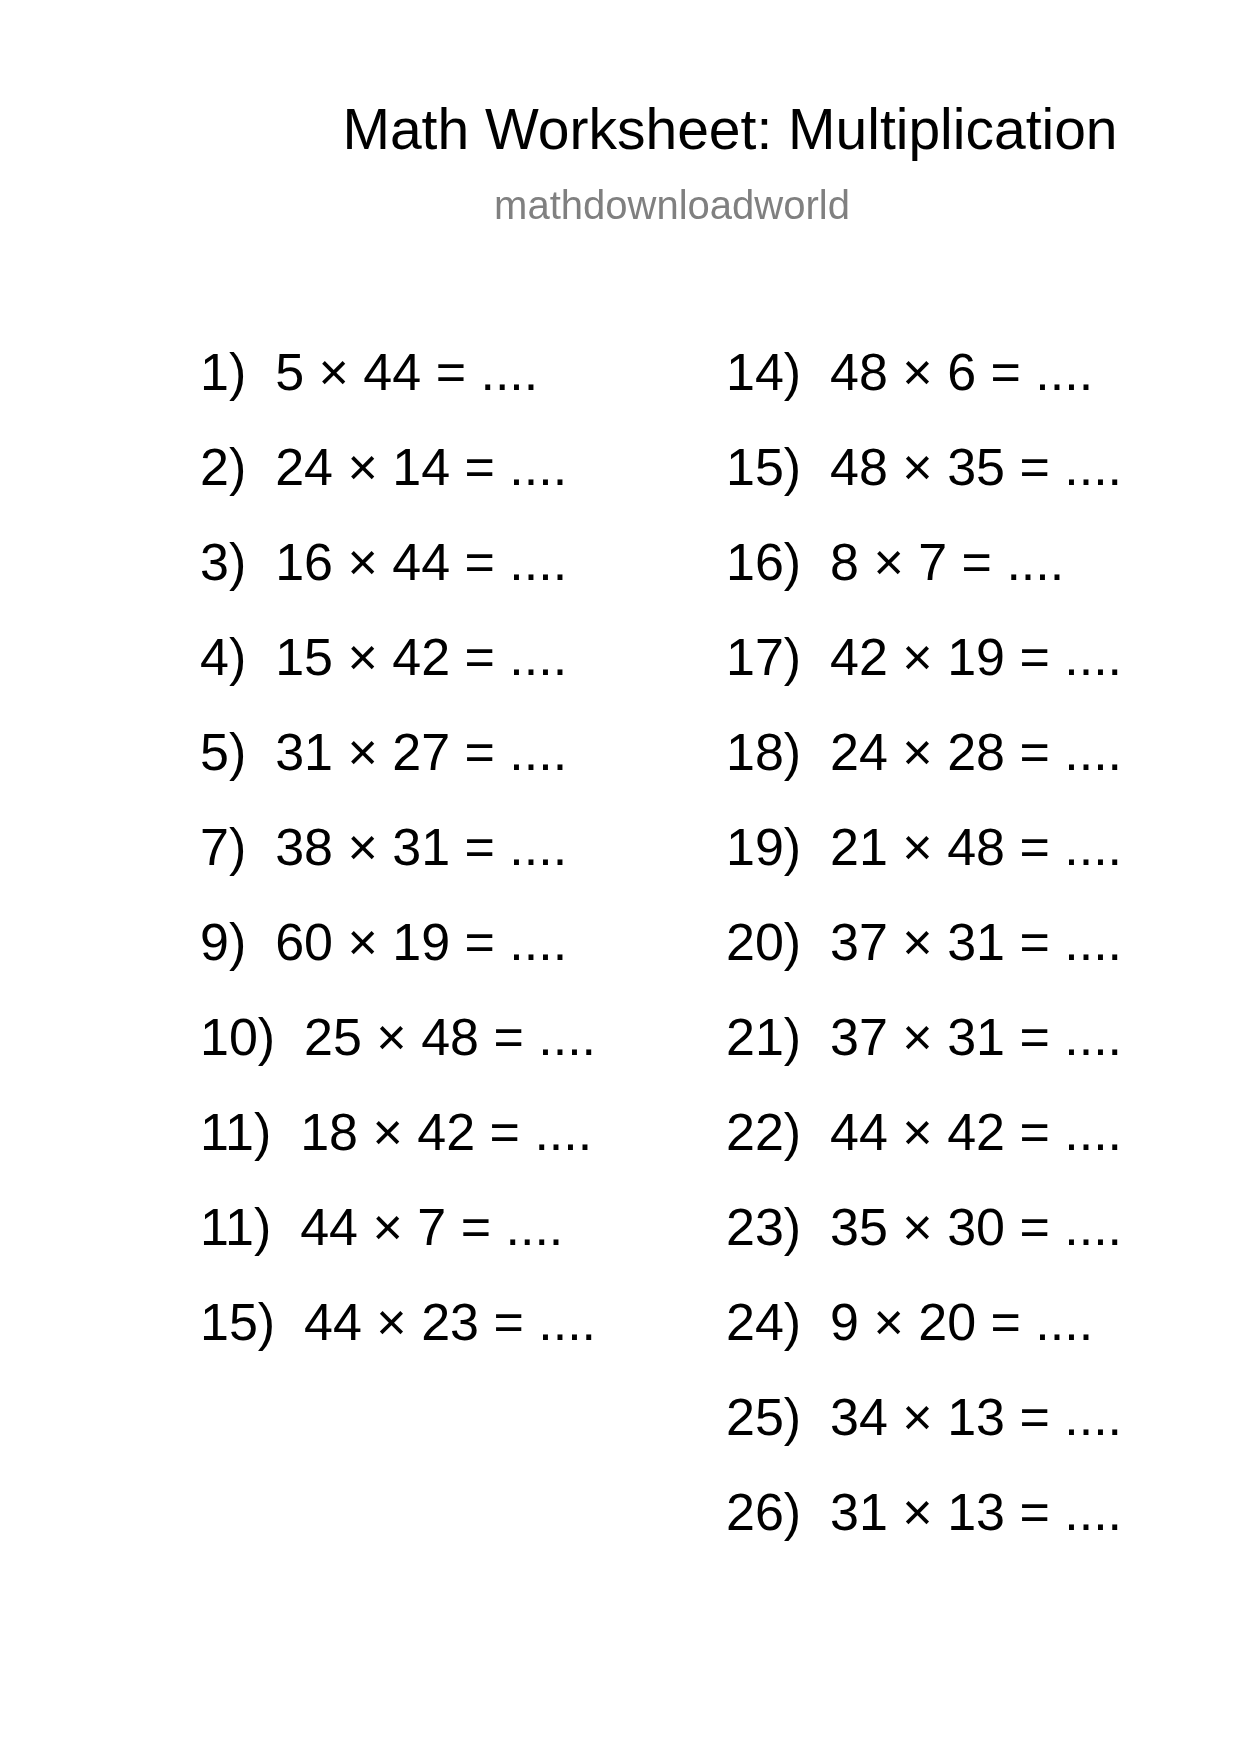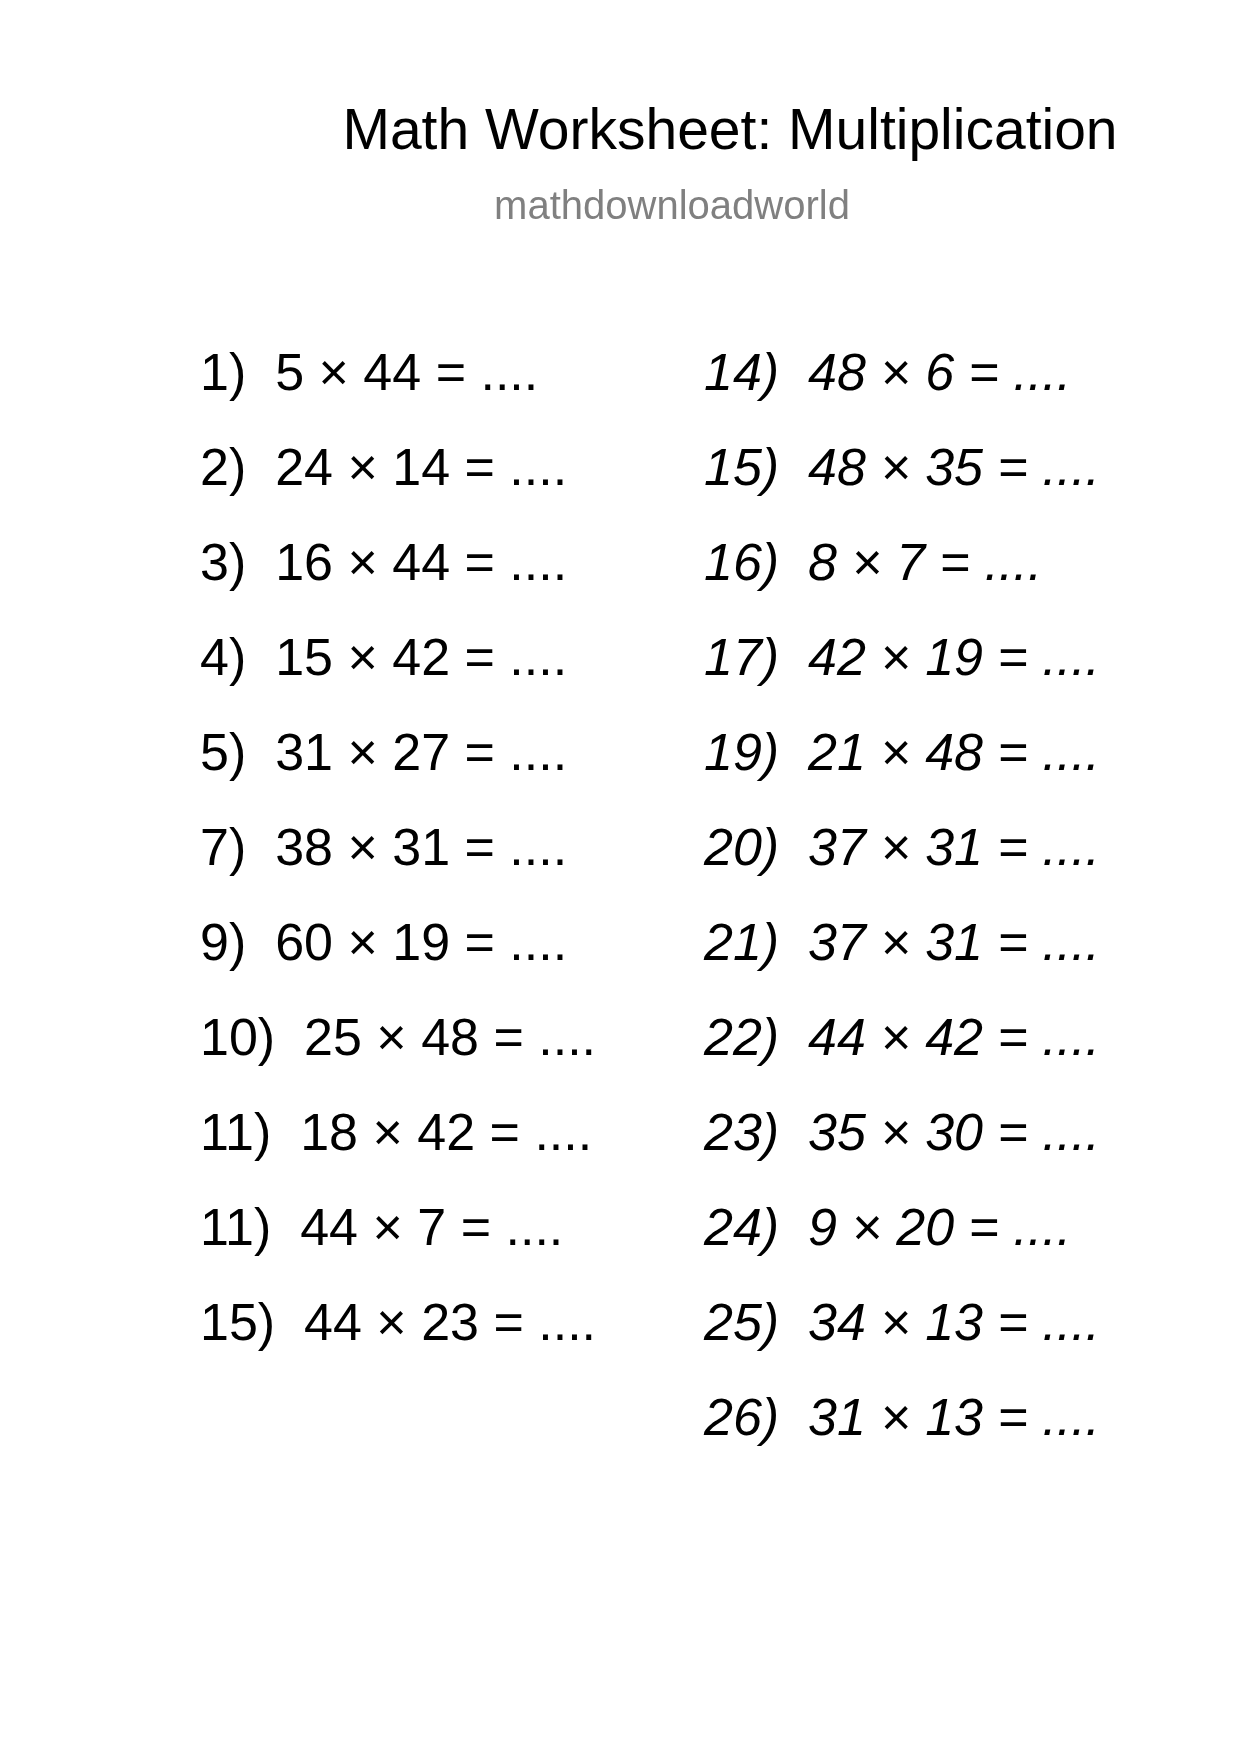--- a/index.html
+++ b/index.html
@@ -4,21 +4,21 @@
 <style>
   html, body { margin: 0; padding: 0; background: #ffffff; }
   body { width: 1240px; height: 1754px; position: relative; overflow: hidden;
          font-family: "Liberation Sans", sans-serif; color: #000; }
   .title { position: absolute; left: 0; width: 1460px; top: 96px; text-align: center;
            font-size: 57px; line-height: 66px; white-space: nowrap; }
   .subtitle { position: absolute; left: 0; width: 1344px; top: 182px; text-align: center;
               font-size: 40px; line-height: 46px; color: #808080; white-space: nowrap; }
   .col { position: absolute; top: 348px; }
   .col.left { left: 200px; }
-  .col.right { left: 704px; font-style: italic; }
+  .col.right { left: 726px; }
   .problem { height: 95px; font-size: 52px; line-height: 48px; white-space: pre; }
   .num { display: inline-block; }
   .num::after { content: "\00a0\00a0"; }
 </style>
 </head>
 <body>
 
 <div class="title">Math Worksheet: Multiplication</div>
 <div class="subtitle">mathdownloadworld</div>
 
@@ -34,20 +34,21 @@
   <div class="problem"><span class="num">11)</span><span>18 × 42 = ....</span></div>
   <div class="problem"><span class="num">11)</span><span>44 × 7 = ....</span></div>
   <div class="problem"><span class="num">15)</span><span>44 × 23 = ....</span></div>
 </div>
 
 <div class="col right">
   <div class="problem"><span class="num">14)</span><span>48 × 6 = ....</span></div>
   <div class="problem"><span class="num">15)</span><span>48 × 35 = ....</span></div>
   <div class="problem"><span class="num">16)</span><span>8 × 7 = ....</span></div>
   <div class="problem"><span class="num">17)</span><span>42 × 19 = ....</span></div>
+  <div class="problem"><span class="num">18)</span><span>24 × 28 = ....</span></div>
   <div class="problem"><span class="num">19)</span><span>21 × 48 = ....</span></div>
   <div class="problem"><span class="num">20)</span><span>37 × 31 = ....</span></div>
   <div class="problem"><span class="num">21)</span><span>37 × 31 = ....</span></div>
   <div class="problem"><span class="num">22)</span><span>44 × 42 = ....</span></div>
   <div class="problem"><span class="num">23)</span><span>35 × 30 = ....</span></div>
   <div class="problem"><span class="num">24)</span><span>9 × 20 = ....</span></div>
   <div class="problem"><span class="num">25)</span><span>34 × 13 = ....</span></div>
   <div class="problem"><span class="num">26)</span><span>31 × 13 = ....</span></div>
 </div>
 

